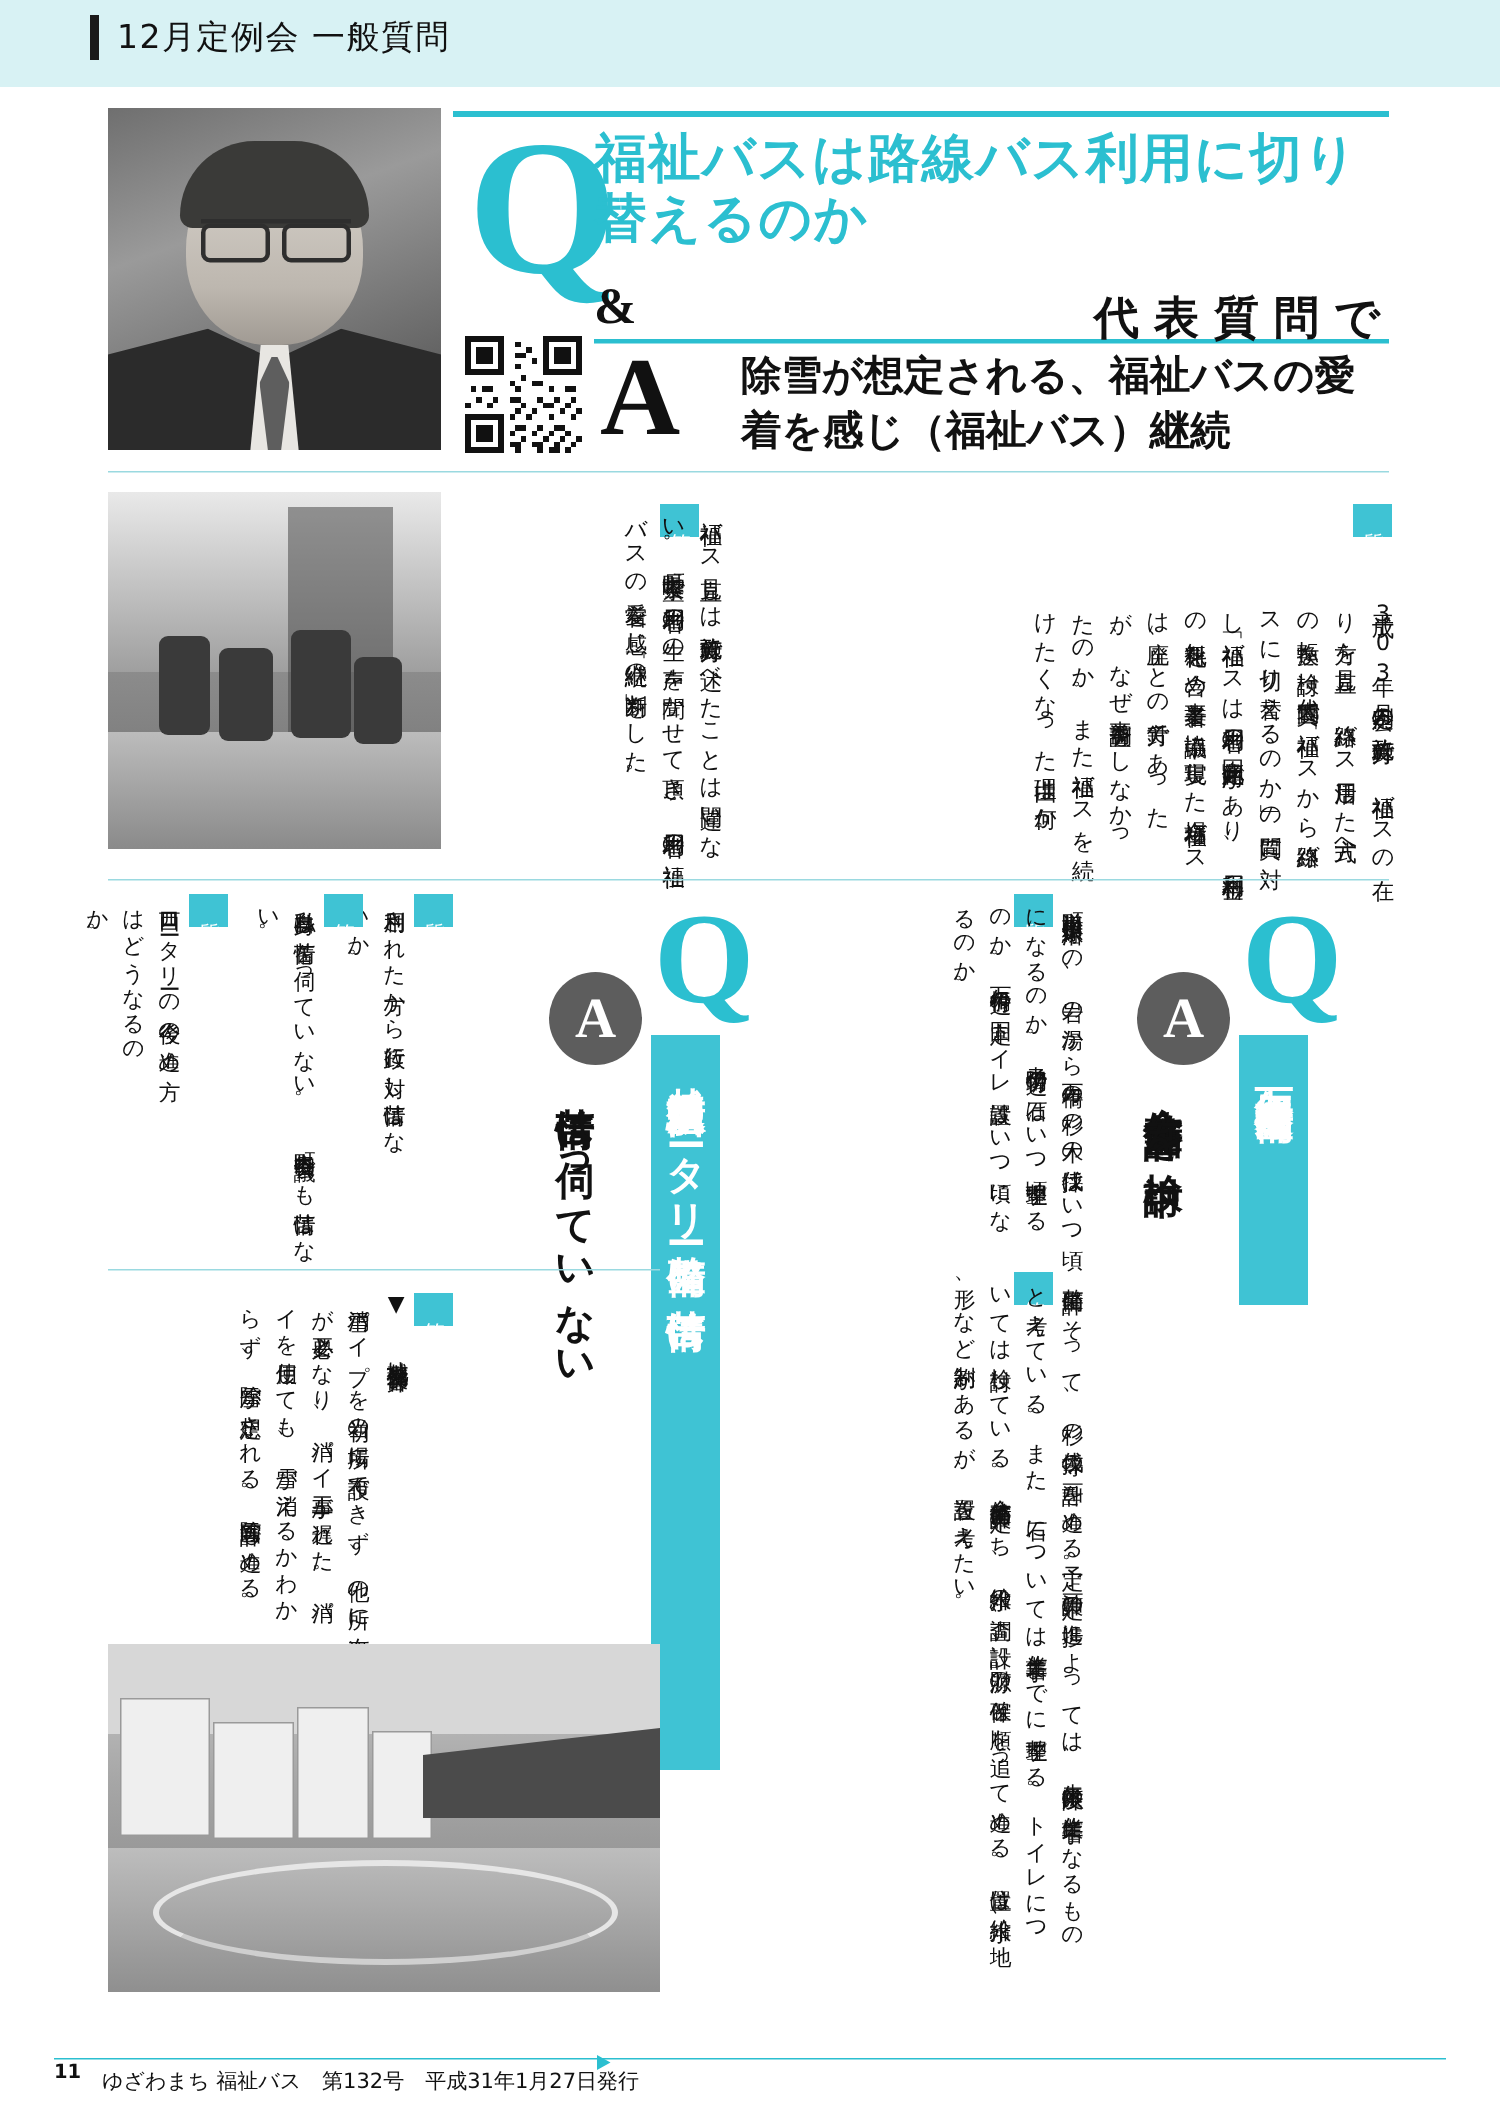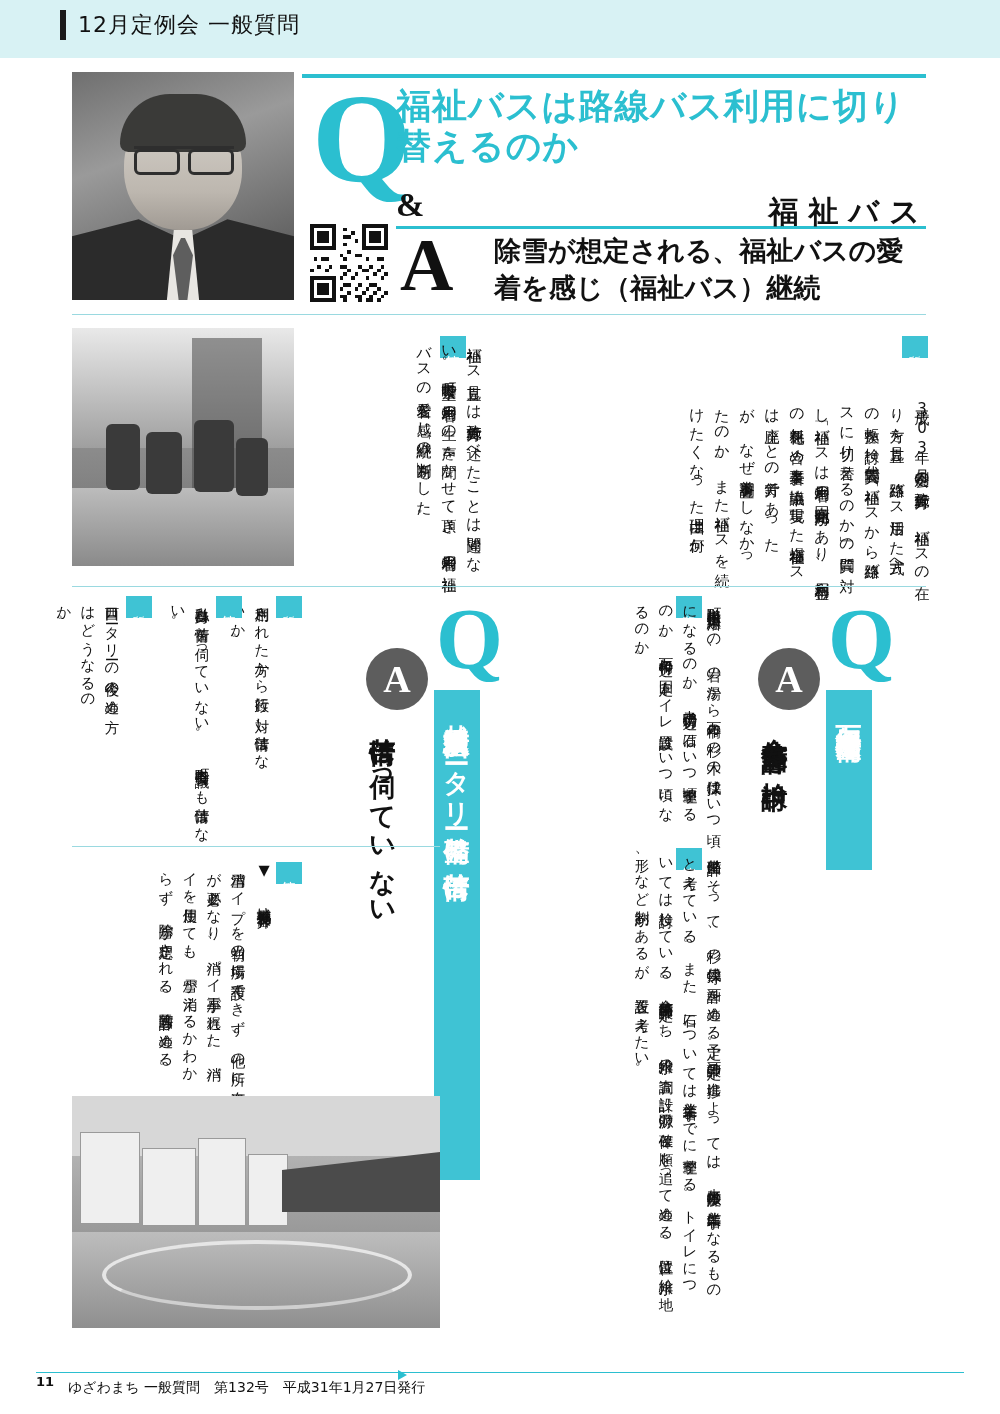--- a/index.html
+++ b/index.html
@@ -245,21 +245,21 @@
     <div class="glasses"></div>
   </div>
 
   <div class="q-rule"></div>
   <div class="q-rule2"></div>
 
   <div class="bigQ">Q</div>
   <div class="q-head">福祉バスは路線バス利用に切り替えるのか</div>
   <div class="amp">&amp;</div>
 
-  <div class="name">福祉バス</div>
+  <div class="name">代表質問で</div>
 
   <div class="qr">
     <svg width="78" height="78" viewBox="0 0 21 21" shape-rendering="crispEdges" aria-hidden="true">
       <rect width="21" height="21" fill="#fff"></rect>
       <g fill="#111">
         <rect x="0" y="0" width="7" height="1"></rect>
           <rect x="0" y="6" width="7" height="1"></rect>
         <rect x="0" y="0" width="1" height="7"></rect>
           <rect x="6" y="0" width="1" height="7"></rect>
         <rect x="2" y="2" width="3" height="3"></rect>
@@ -391,15 +391,15 @@
     <div class="bldg" style="left:126px; top:42px; width:48px; height:88px;"></div>
     <div class="bldg" style="left:176px; top:58px; width:40px; height:72px;"></div>
     <div class="roof"></div>
     <div class="plaza"></div>
     <div class="curve"></div>
   </div>
 
   <div class="footer-rule"></div>
   <div class="footer-arrow"></div>
   <div class="footer-pg">11</div>
-  <div class="footer-txt">ゆざわまち 一般質問　第132号　平成31年1月27日発行</div>
+  <div class="footer-txt">ゆざわまち 福祉バス　第132号　平成31年1月27日発行</div>
 
 </div>
 
 </body></html>

